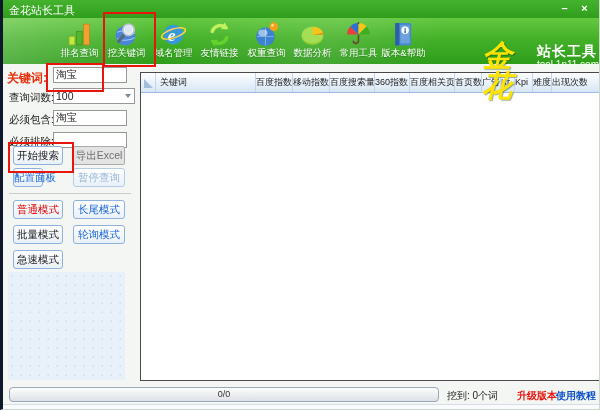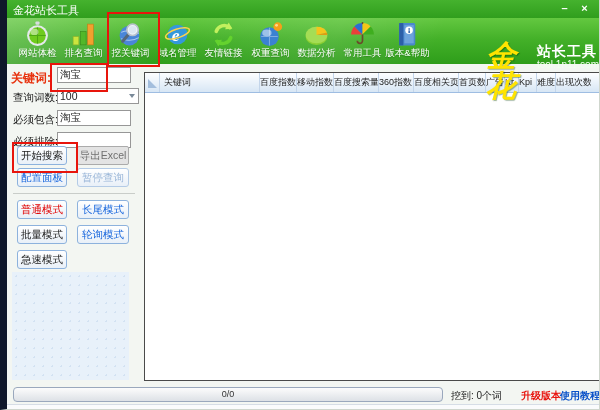--- a/index.html
+++ b/index.html
@@ -1,18 +1,18 @@
 <!DOCTYPE html>
 <html><head>
 <meta charset="utf-8">
 <style>
   html,body{margin:0;padding:0;background:#fff;}
   .window{position:relative;width:600px;height:410px;overflow:hidden;
     font-family:"Liberation Sans","DejaVu Sans",sans-serif;background:#f3f6f2;
-    border-left:7px solid #0f172a;border-right:1px solid #cfd6cd;border-bottom:1px solid #cfd6cd;box-sizing:border-box;}
+    border-left:3px solid #0f172a;border-right:1px solid #cfd6cd;border-bottom:1px solid #cfd6cd;box-sizing:border-box;}
   
   .titlebar{position:absolute;top:0;left:0;right:0;height:18px;
     background:linear-gradient(#45b22e,#309e1d);}
   .title-text{position:absolute;left:6px;top:3px;font-size:11px;color:#fff;}
   .win-btn{position:absolute;top:1px;width:17px;height:15px;text-align:center;
     color:#fff;font-size:11px;font-weight:bold;line-height:15px;cursor:pointer;}
   .btn-min{right:26px;}
   .btn-close{right:6px;}
   
   .toolbar{position:absolute;top:18px;left:0;right:0;height:46px;
@@ -81,32 +81,20 @@
 
 <div class="window">
 
   <div class="titlebar">
     <span class="title-text">金花站长工具</span>
     <span class="win-btn btn-min">–</span>
     <span class="win-btn btn-close">×</span>
   </div>
 
   <div class="toolbar">
-    <div class="tb-item" style="left:8px">
-      <span class="tb-ico">
-        <svg viewBox="0 0 26 26">
-            <rect x="11" y="0.5" width="4" height="3" rx="1" fill="#d9dde0"></rect>
-            <circle cx="13" cy="14" r="10" fill="#e4e9ec"></circle>
-            <circle cx="13" cy="14" r="8" fill="#6fcb1e"></circle>
-            <path d="M5 14h16M13 6v16" stroke="rgba(0,90,0,.3)" stroke-width="1" fill="none"></path>
-            <ellipse cx="10" cy="10.5" rx="4" ry="3" fill="rgba(255,255,255,.45)"></ellipse>
-          </svg>
-      </span>
-      <span class="tb-label">网站体检</span>
-    </div>
     <div class="tb-item" style="left:54px">
       <span class="tb-ico">
         <svg viewBox="0 0 26 26">
             <rect x="3" y="15" width="5.5" height="8" fill="#cbe53e" stroke="#8fb32a" stroke-width=".6"></rect>
             <rect x="10" y="10" width="5.5" height="13" fill="#52b829" stroke="#3a8c1c" stroke-width=".6"></rect>
             <rect x="17" y="3" width="5.5" height="20" fill="#f2a02e" stroke="#c77c17" stroke-width=".6"></rect>
           </svg>
       </span>
       <span class="tb-label">排名查询</span>
     </div>
@@ -213,21 +201,21 @@
 
   <span class="flabel" style="left:6px;top:113px">必须包含:</span>
   <input class="tin" style="left: 50px; top: 110px; width: 68px;" value="淘宝">
 
   <span class="flabel" style="left:6px;top:135px">必须排除:</span>
   <input class="tin" style="left: 50px; top: 132px; width: 68px;" value="">
 
   <div class="btn" style="left:10px;top:146px;width:50px">开始搜索</div>
   <div class="btn gray" style="left:70px;top:146px;width:52px">导出Excel</div>
 
-  <div class="btn blue-text" style="left:10px;top:168px;width:50px">配置面板</div>
+  <div class="btn blue-text" style="left:10px;top:168px;width:30px">配置面板</div>
   <div class="btn lightblue-text" style="left:70px;top:168px;width:52px">暂停查询</div>
 
   <div class="divider"></div>
 
   <div class="btn red-text" style="left:10px;top:200px;width:50px">普通模式</div>
   <div class="btn blue-text" style="left:70px;top:200px;width:52px">长尾模式</div>
   <div class="btn" style="left:10px;top:225px;width:50px">批量模式</div>
   <div class="btn blue-text" style="left:70px;top:225px;width:52px">轮询模式</div>
   <div class="btn" style="left:10px;top:250px;width:50px">急速模式</div>
 

